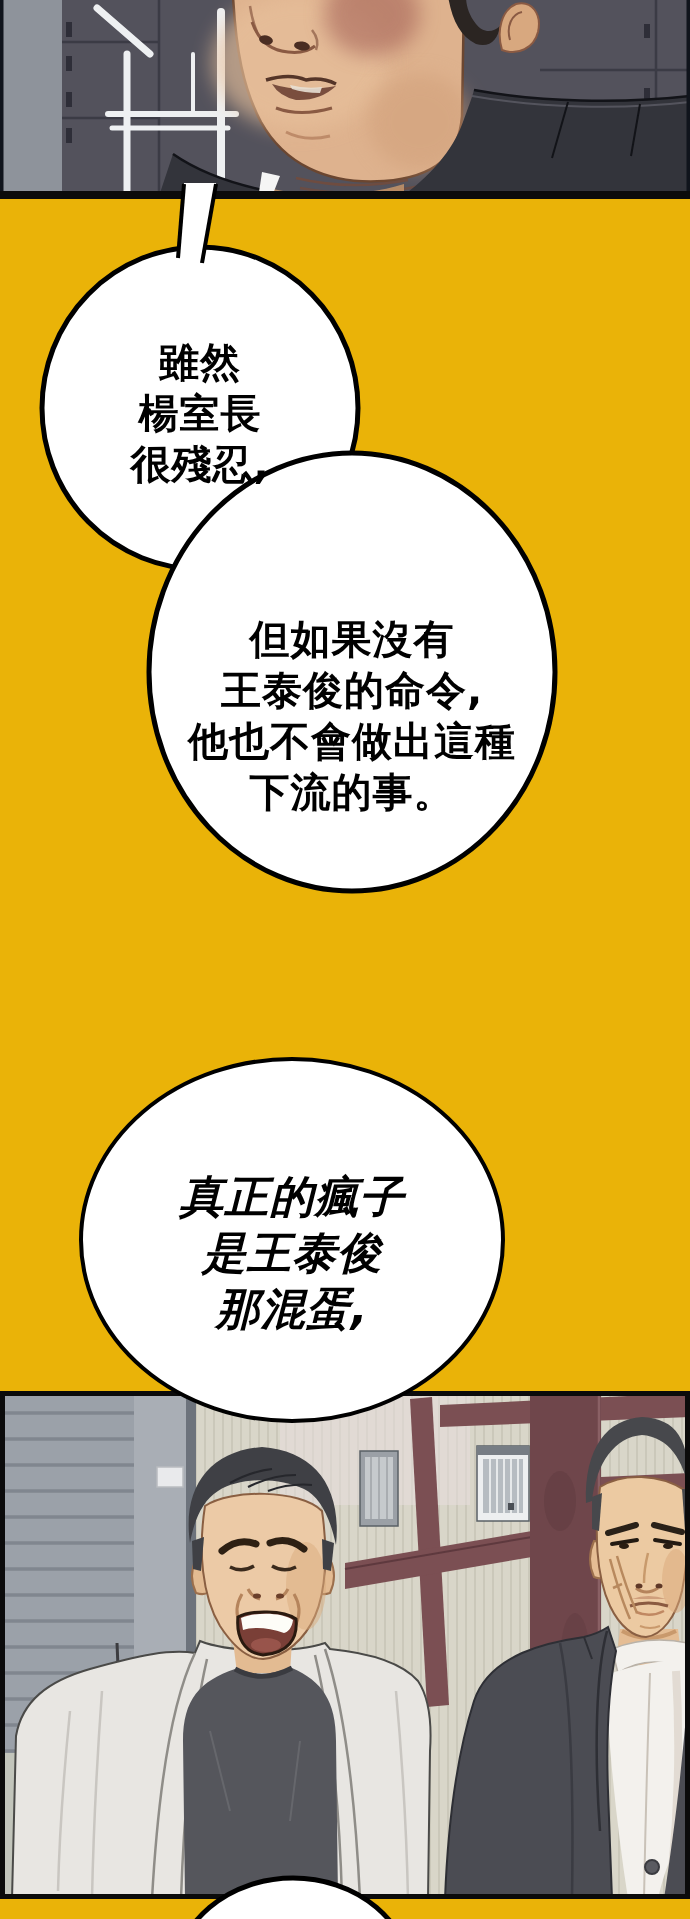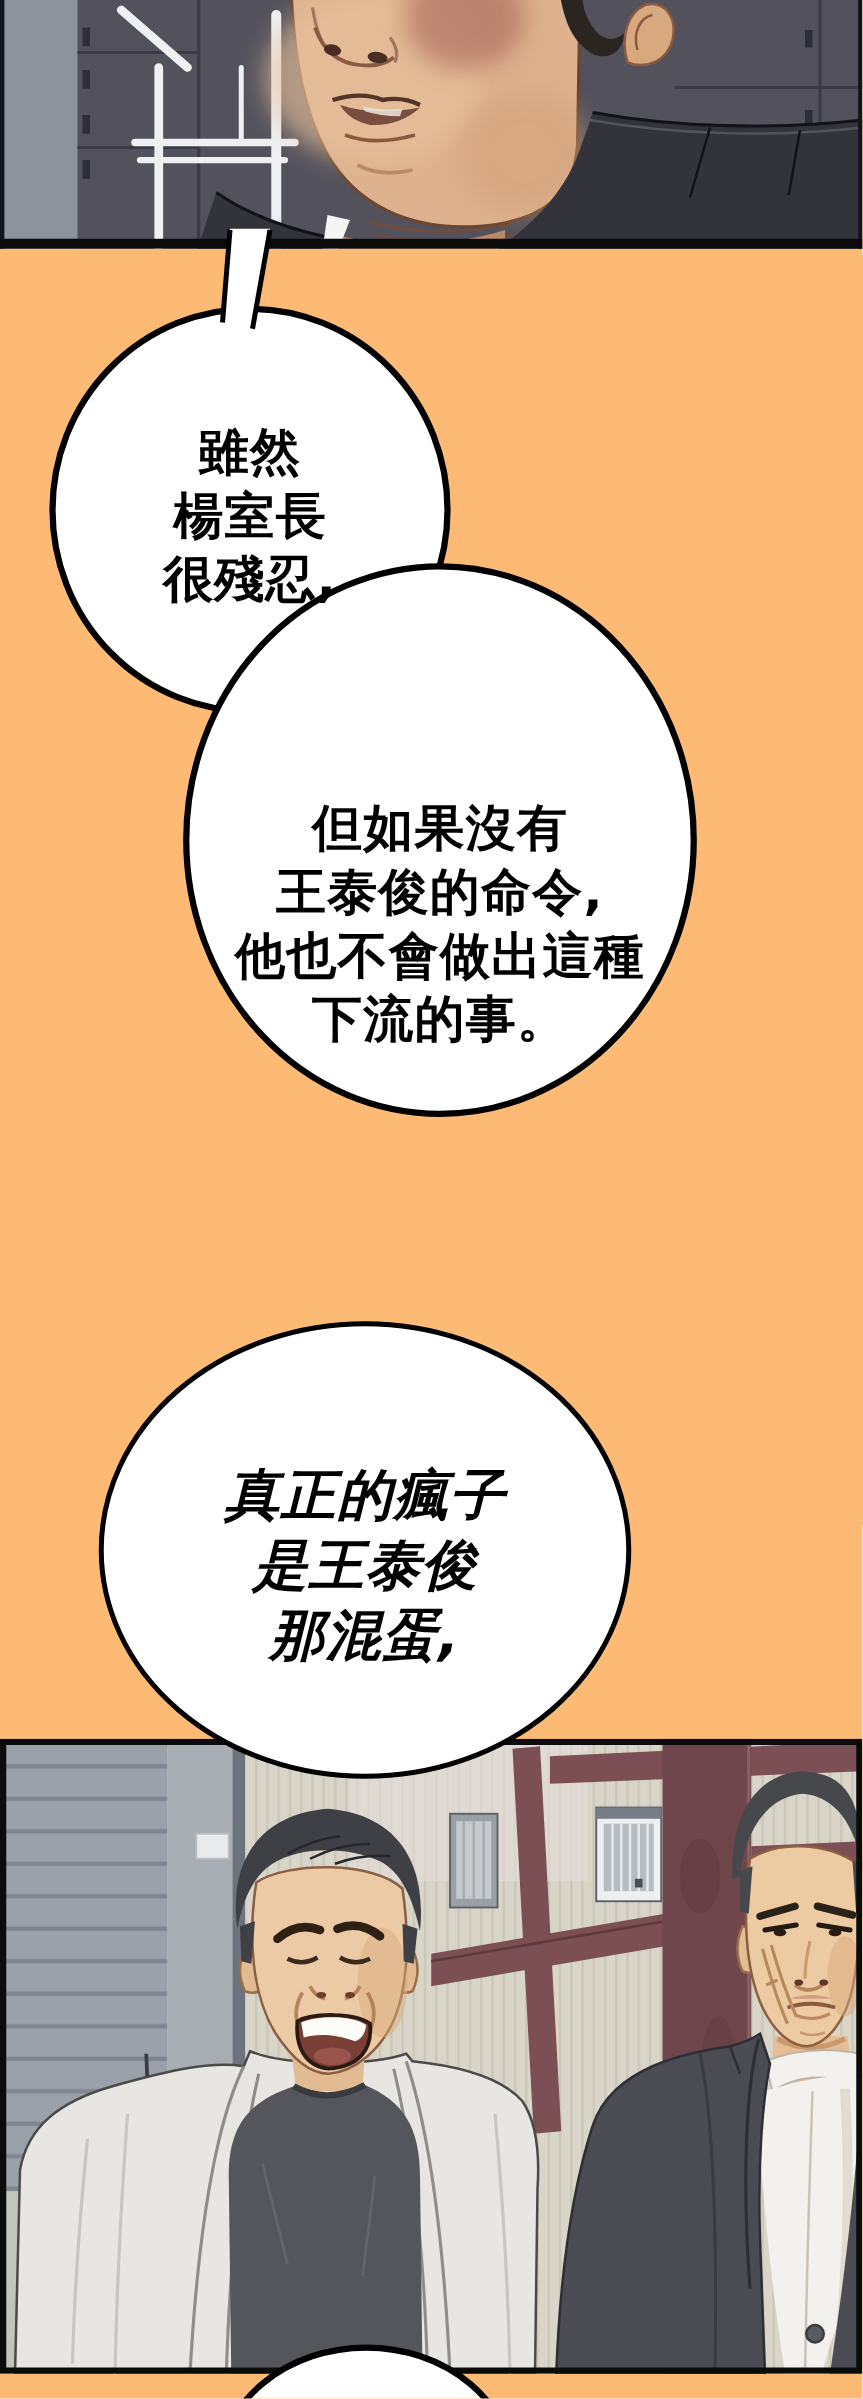--- a/index.html
+++ b/index.html
@@ -1,24 +1,24 @@
 <!DOCTYPE html>
 <html><head>
 <meta charset="utf-8">
 <style>
   html,body{margin:0;padding:0;background:#ffffff;}
-  .page{position:relative;width:690px;height:1919px;background:#fdba74;overflow:hidden;
+  .page{position:relative;width:690px;height:1919px;background:#eab308;overflow:hidden;
         font-family:"DejaVu Sans","Liberation Sans",sans-serif;}
   .panel{position:absolute;left:0;width:690px;}
   .panel svg{display:block;}
   .bubbles-layer{position:absolute;left:0;top:0;width:690px;height:1919px;pointer-events:none;}
   .bubble-text{position:absolute;color:#000;font-weight:bold;text-align:center;
                white-space:pre-line;letter-spacing:1px;}
   .bt1{left:42px;top:337px;width:316px;font-size:40px;line-height:51px;}
-  .bt2{left:150px;top:614px;width:404px;font-size:40px;line-height:51px;margin-top:24px;}
+  .bt2{left:150px;top:614px;width:404px;font-size:40px;line-height:51px;}
   .bt3{left:86px;top:1169px;width:412px;font-size:44px;line-height:56px;font-style:italic;}
 </style>
 </head>
 <body>
 
 <div class="page">
 
   <div class="panel" style="top:0;height:199px;">
     <svg width="690" height="199" viewBox="0 0 690 199">
       <defs>

